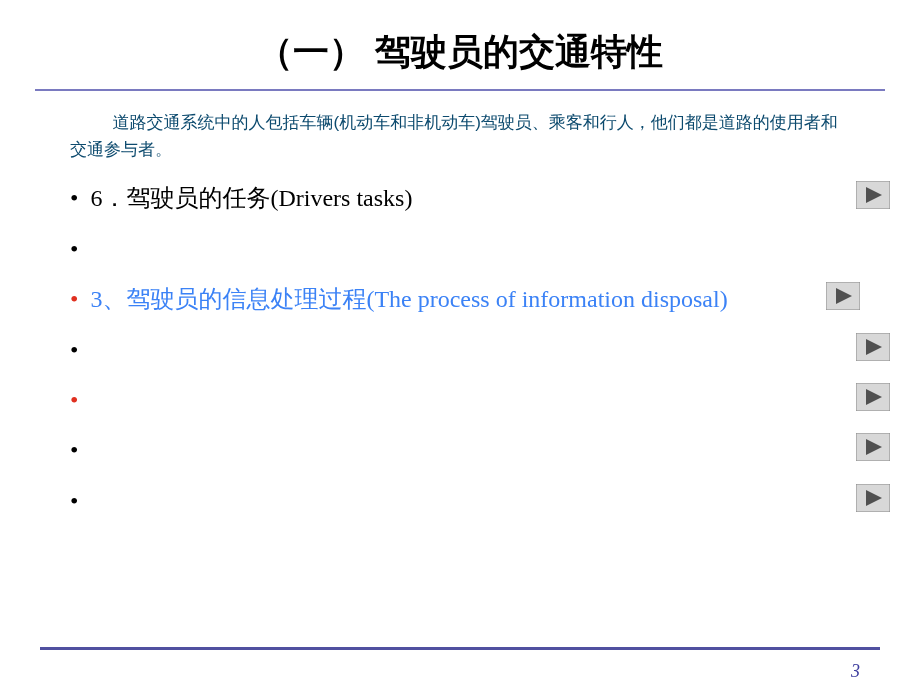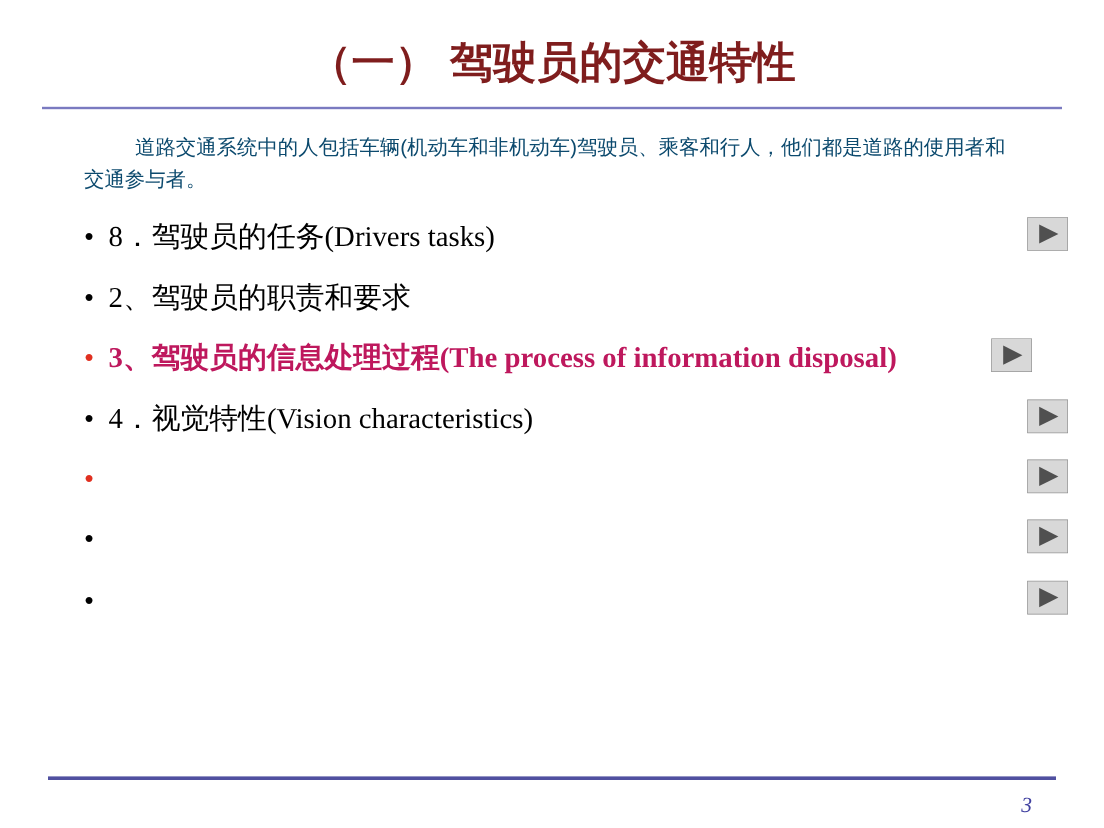--- a/index.html
+++ b/index.html
@@ -12,21 +12,21 @@
       height: 690px;
       background: #ffffff;
       font-family: "SimSun", "宋体", serif;
       position: relative;
       overflow: hidden;
     }
     .title {
       text-align: center;
       font-size: 36px;
       font-weight: bold;
-      color: #7f1d1d;
+      color: #000000;
       padding-top: 28px;
       padding-bottom: 12px;
       font-family: "SimHei", "黑体", sans-serif;
     }
     .title-underline {
       width: 850px;
       height: 2px;
       background: #7a7ac0;
       margin: 0 auto 18px auto;
     }
@@ -56,22 +56,22 @@
     .item-text {
       font-size: 24px;
       line-height: 1.6;
       font-family: "SimSun", "宋体", serif;
       flex: 1;
     }
     .item-black {
       color: #000;
     }
     .item-red {
-      color: #be185d;
-      font-weight: bold;
+      color: #3b82f6;
+      font-weight: normal;
     }
     .bullet-red {
       color: #e03020;
     }
     .play-icon {
       position: absolute;
       right: -40px;
       top: 8px;
       width: 34px;
       height: 28px;
@@ -105,44 +105,42 @@
 <body>
 
 <div class="title">（一）  驾驶员的交通特性</div>
 <div class="title-underline"></div>
 
 <div class="intro">道路交通系统中的人包括车辆(机动车和非机动车)驾驶员、乘客和行人，他们都是道路的使用者和交通参与者。</div>
 
 <div class="list">
   <div class="list-item">
     <span class="bullet item-black">•</span>
-    <span class="item-text item-black">8．驾驶员的任务(Drivers tasks)</span>
+    <span class="item-text item-black">6．驾驶员的任务(Drivers tasks)</span>
     <svg class="play-icon" viewBox="0 0 34 28">
       <rect x="0" y="0" width="34" height="28" fill="#d8d8d8" stroke="#888" stroke-width="1"></rect>
       <polygon points="10,6 10,22 26,14" fill="#505050"></polygon>
     </svg>
   </div>
 
   <div class="list-item">
     <span class="bullet item-black">•</span>
-    <span class="item-text item-black">2、驾驶员的职责和要求</span>
   </div>
 
   <div class="list-item">
     <span class="bullet bullet-red">•</span>
     <span class="item-text item-red">3、驾驶员的信息处理过程(The process of information disposal)</span>
     <svg class="play-icon-inline" viewBox="0 0 34 28">
       <rect x="0" y="0" width="34" height="28" fill="#d8d8d8" stroke="#888" stroke-width="1"></rect>
       <polygon points="10,6 10,22 26,14" fill="#505050"></polygon>
     </svg>
   </div>
 
   <div class="list-item">
     <span class="bullet item-black">•</span>
-    <span class="item-text item-black">4．视觉特性(Vision characteristics)</span>
     <svg class="play-icon" viewBox="0 0 34 28">
       <rect x="0" y="0" width="34" height="28" fill="#d8d8d8" stroke="#888" stroke-width="1"></rect>
       <polygon points="10,6 10,22 26,14" fill="#505050"></polygon>
     </svg>
   </div>
 
   <div class="list-item">
     <span class="bullet bullet-red">•</span>
     <svg class="play-icon" viewBox="0 0 34 28">
       <rect x="0" y="0" width="34" height="28" fill="#d8d8d8" stroke="#888" stroke-width="1"></rect>

